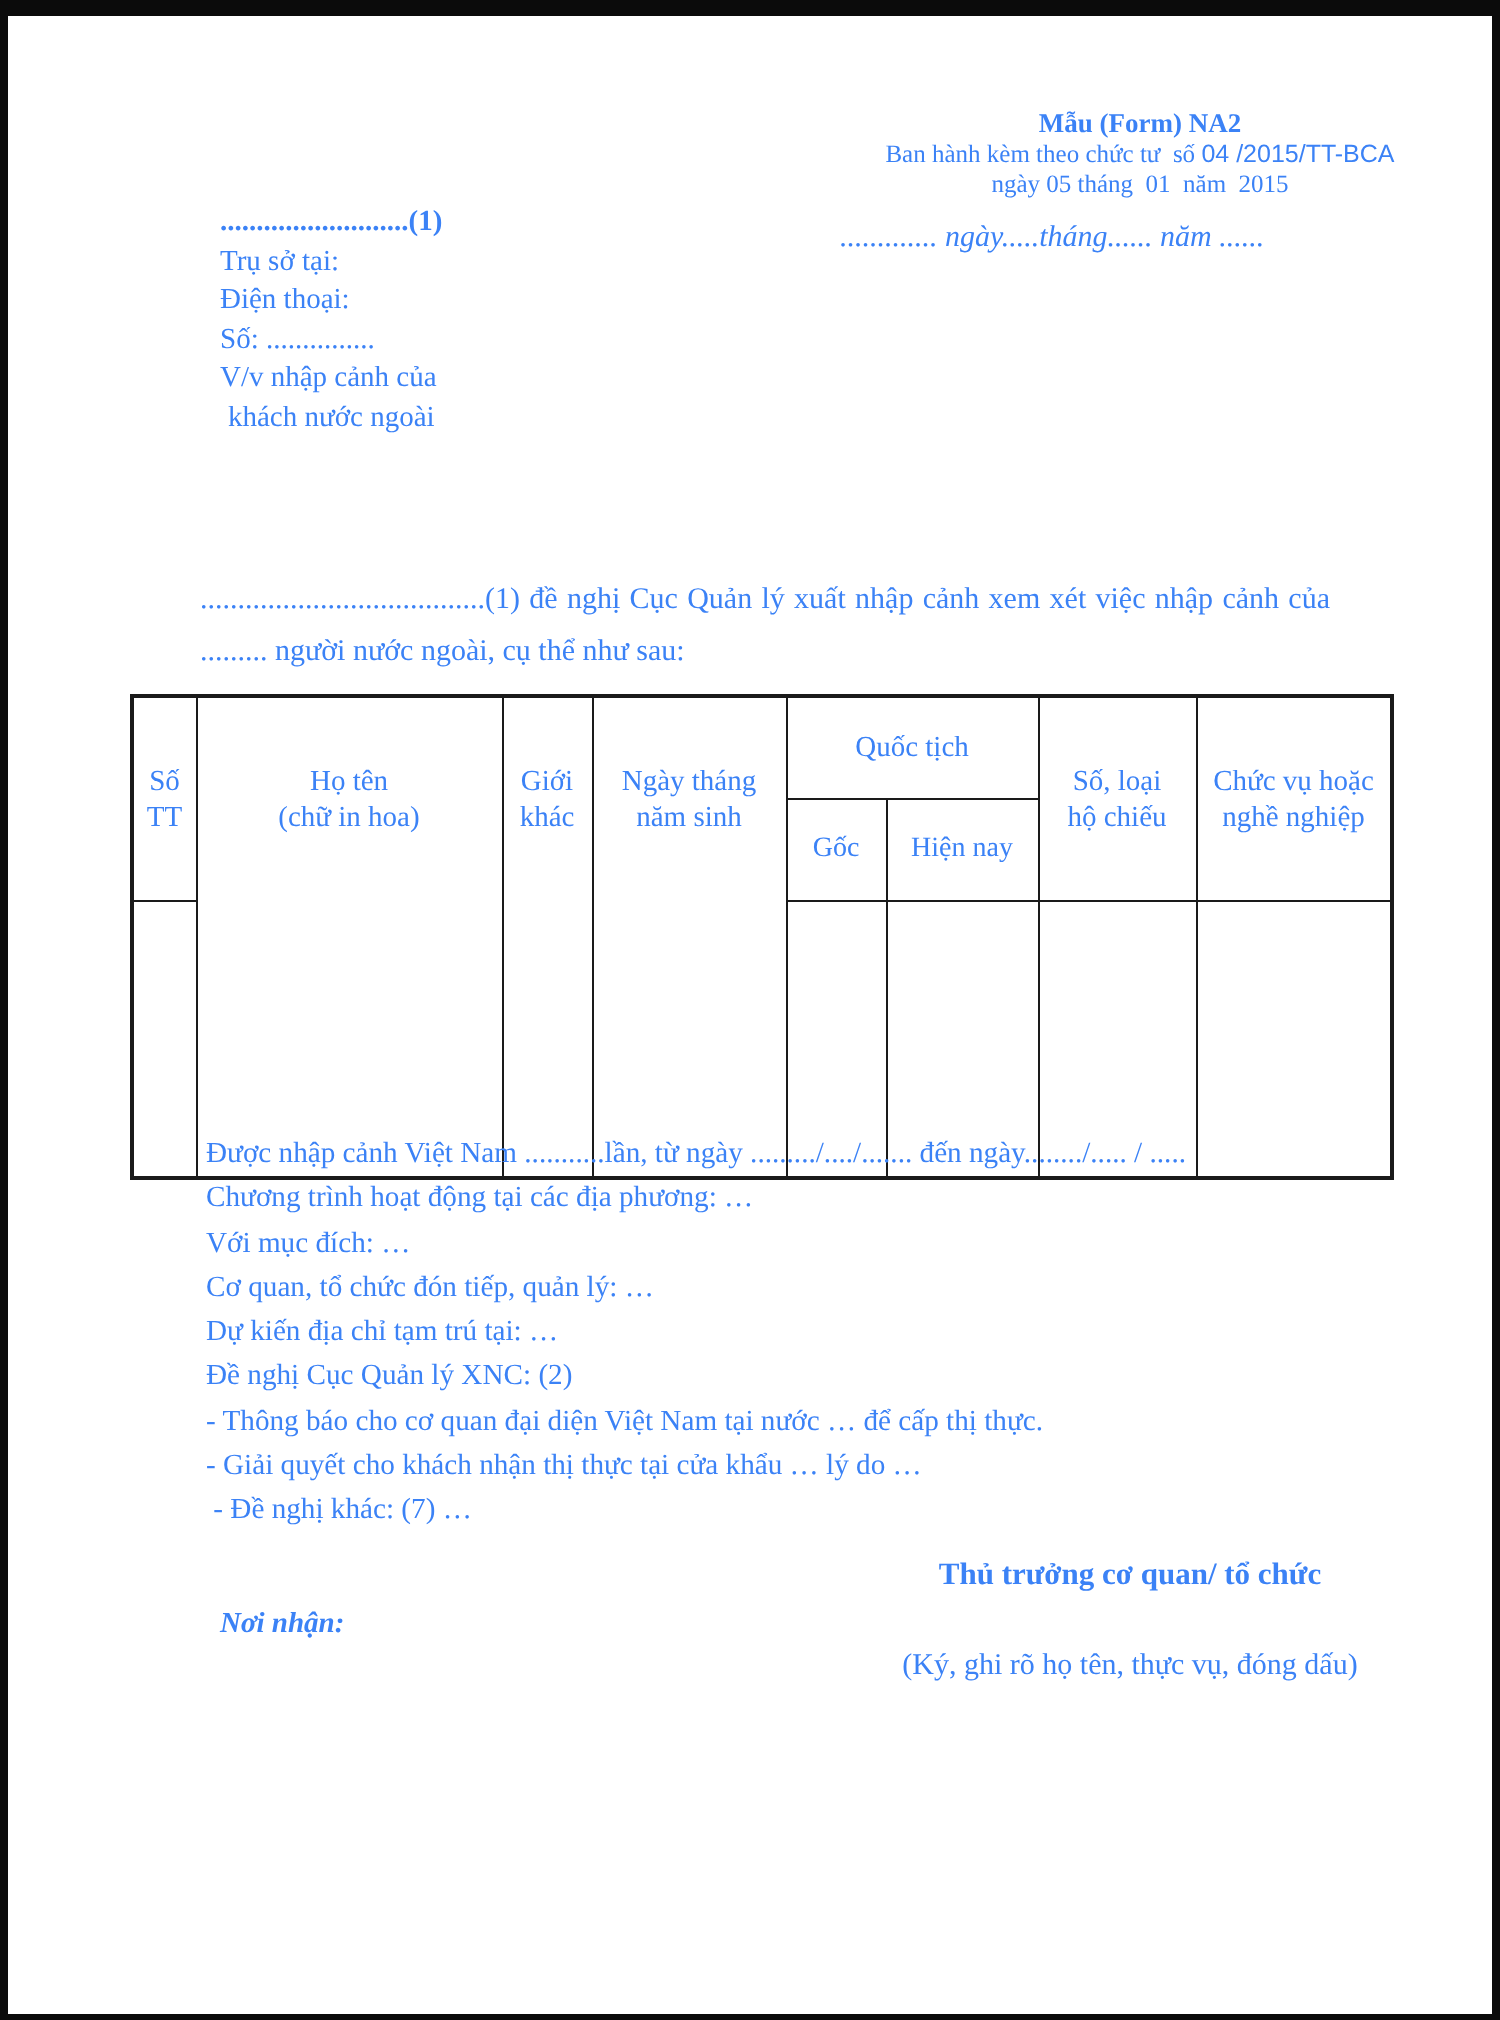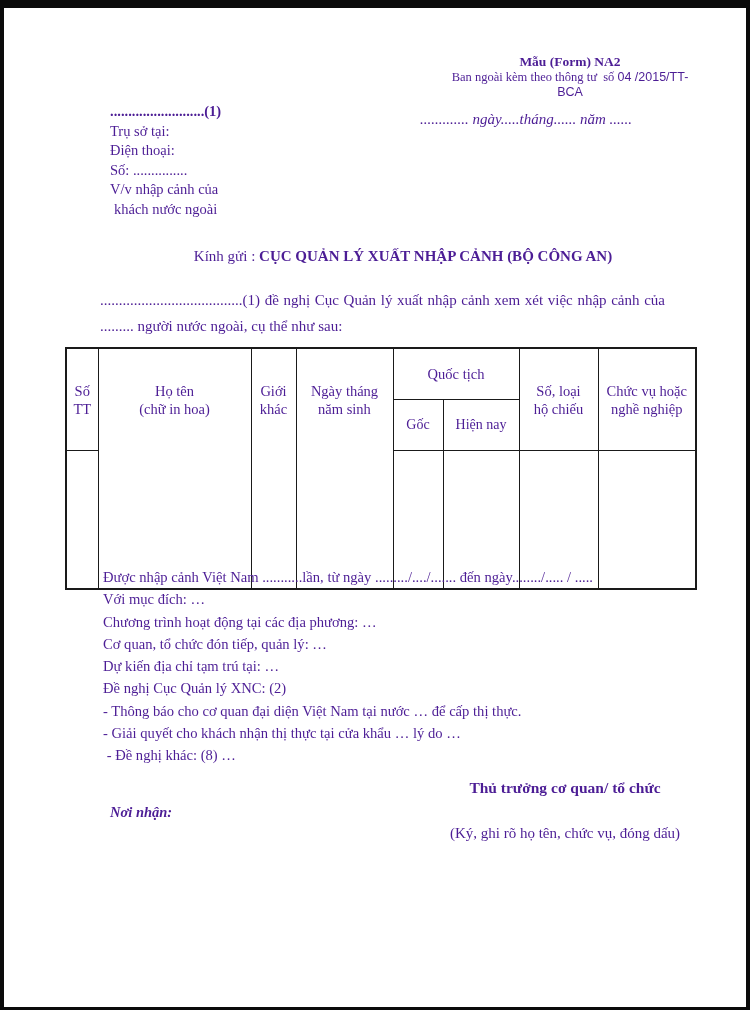--- a/index.html
+++ b/index.html
@@ -10,21 +10,21 @@
   .page {
     position: relative;
     width: 750px;
     height: 1010px;
     box-sizing: border-box;
     background: #ffffff;
     border-style: solid;
     border-color: #0b0b0b;
     border-width: 8px 4px 3px 4px;
     font-family: "Liberation Serif", "DejaVu Serif", serif;
-    color: #4c1d95;
+    color: #3b82f6;
     overflow: hidden;
   }
   .pre { white-space: pre-wrap; }
 
   
   .form-code {
     position: absolute;
     top: 46px;
     right: 46px;
     width: 260px;
@@ -147,37 +147,35 @@
     font-size: 15px;
   }
 </style>
 </head>
 <body>
 
 <div class="page">
 
   <div class="form-code">
     <div class="fc-title pre">Mẫu (Form) NA2</div>
-    <div><span class="pre">Ban ngoài kèm theo thông tư  số </span><span class="fc-number pre">04 /2015/TT-BCA</span></div>
+    <div><span class="pre">Ban hành kèm theo chức tư  số </span><span class="fc-number pre">04 /2015/TT-BCA</span></div>
+    <div class="pre">ngày 05 tháng  01  năm  2015</div>
   </div>
 
   <div class="sender">
     <div class="org-line pre">..........................(1)</div>
     <div class="pre">Trụ sở tại:</div>
     <div class="pre">Điện thoại:</div>
     <div class="pre">Số: ...............</div>
     <div class="pre">V/v nhập cảnh của</div>
     <div class="subject2 pre">khách nước ngoài</div>
   </div>
 
   <div class="date-line pre">............. ngày.....tháng...... năm ......</div>
 
-  <div class="salutation">
-    <span class="pre">Kính gửi : </span><span class="recipient pre">CỤC QUẢN LÝ XUẤT NHẬP CẢNH (BỘ CÔNG AN)</span>
-  </div>
 
   <div class="intro">......................................(1) đề nghị Cục Quản lý xuất nhập cảnh xem xét việc nhập cảnh của ......... người nước ngoài, cụ thể như sau:</div>
 
   <table class="guest-table">
     <colgroup>
       <col style="width:32px">
         <col style="width:153px">
         <col style="width:45px">
         <col style="width:97px">
       <col style="width:50px">
@@ -213,29 +211,29 @@
         <td></td>
         <td></td>
         <td></td>
         <td></td>
       </tr>
     </tbody>
   </table>
 
   <div class="details">
     <div class="pre">Được nhập cảnh Việt Nam ...........lần, từ ngày ........./..../....... đến ngày......../..... / .....</div>
+    <div class="pre">Chương trình hoạt động tại các địa phương: …</div>
     <div class="pre">Với mục đích: …</div>
-    <div class="pre">Chương trình hoạt động tại các địa phương: …</div>
     <div class="pre">Cơ quan, tổ chức đón tiếp, quản lý: …</div>
     <div class="pre">Dự kiến địa chỉ tạm trú tại: …</div>
     <div class="pre">Đề nghị Cục Quản lý XNC: (2)</div>
     <div class="pre">- Thông báo cho cơ quan đại diện Việt Nam tại nước … để cấp thị thực.</div>
     <div class="pre">- Giải quyết cho khách nhận thị thực tại cửa khẩu … lý do …</div>
-    <div class="pre"> - Đề nghị khác: (8) …</div>
+    <div class="pre"> - Đề nghị khác: (7) …</div>
   </div>
 
   <div class="recipients-label pre">Nơi nhận:</div>
   <div class="signer-block">
     <div class="signer-title pre">Thủ trưởng cơ quan/ tổ chức</div>
-    <div class="signing-note pre">(Ký, ghi rõ họ tên, chức vụ, đóng dấu)</div>
+    <div class="signing-note pre">(Ký, ghi rõ họ tên, thực vụ, đóng dấu)</div>
   </div>
 
 </div>
 
 </body></html>

